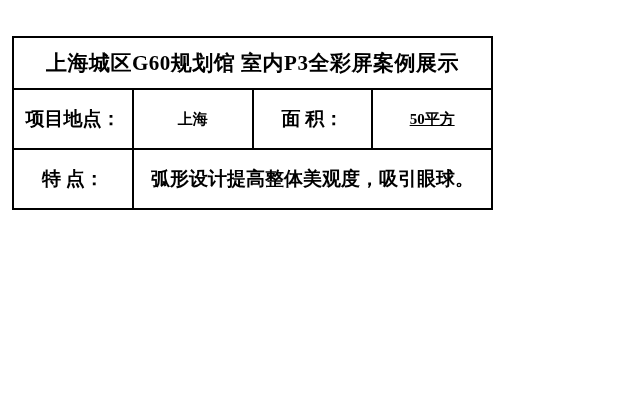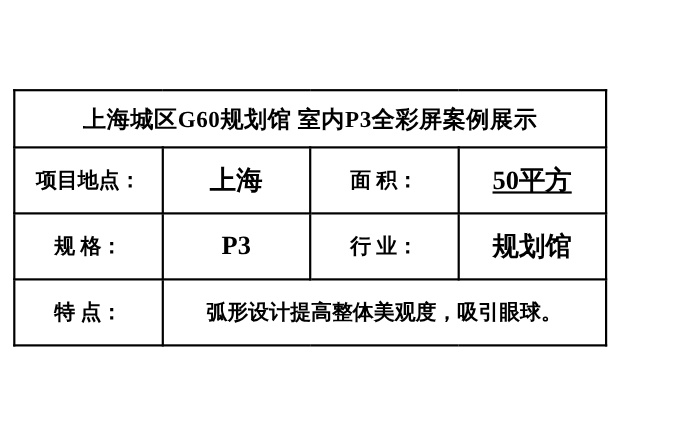--- a/index.html
+++ b/index.html
@@ -16,41 +16,40 @@
   .page {
     position: relative;
     width: 620px;
     height: 400px;
     background: #ffffff;
   }
   .spec-table {
     position: absolute;
     left: 12px;
     top: 36px;
-    width: 540px;
+    width: 481px;
     border-collapse: collapse;
     table-layout: fixed;
-    margin-top: 45px;
   }
   .spec-table td {
     border: 2px solid #000000;
     text-align: center;
     vertical-align: middle;
     color: #000000;
     font-weight: bold;
     padding: 0;
   }
   .title-cell {
     height: 50px;
     font-size: 21px;
     letter-spacing: 0.5px;
   }
   .row-cell {
     height: 58px;
-    font-size: 24px;
+    font-size: 15px;
   }
   .label-cell {
     font-size: 19px;
     font-weight: bold;
     letter-spacing: 0px;
   }
   .feature-cell {
     font-size: 19px;
     text-align: center;
   }
@@ -64,24 +63,18 @@
       <tr>
         <td class="title-cell" colspan="4">上海城区G60规划馆 室内P3全彩屏案例展示</td>
       </tr>
       <tr>
         <td class="row-cell label-cell" style="width:23%;text-align:center;">项目地点：</td>
         <td class="row-cell" style="width:27%;">上海</td>
         <td class="row-cell label-cell" style="width:23%;">面  积：</td>
         <td class="row-cell" style="width:27%;text-decoration:underline;">50平方</td>
       </tr>
       <tr>
-        <td class="row-cell label-cell">规  格：</td>
-        <td class="row-cell">P3</td>
-        <td class="row-cell label-cell">行  业：</td>
-        <td class="row-cell">规划馆</td>
-      </tr>
-      <tr>
         <td class="row-cell label-cell">特  点：</td>
         <td class="row-cell feature-cell" colspan="3">弧形设计提高整体美观度，吸引眼球。</td>
       </tr>
     </tbody>
   </table>
 </div>
 
 </body></html>

